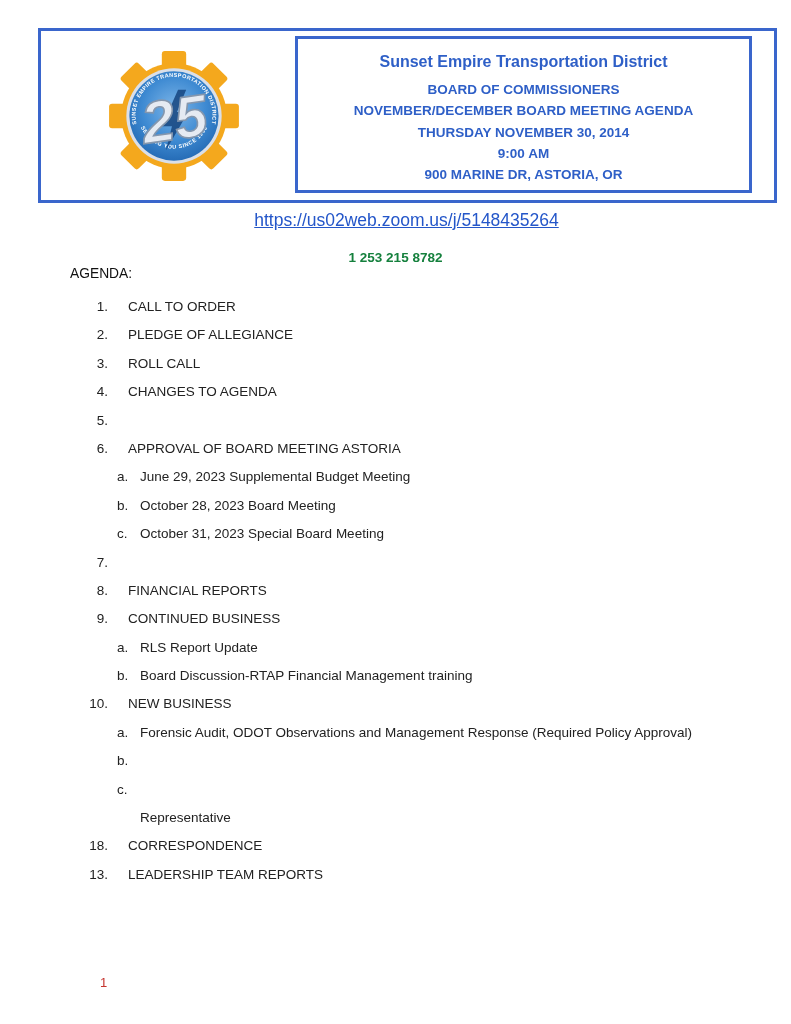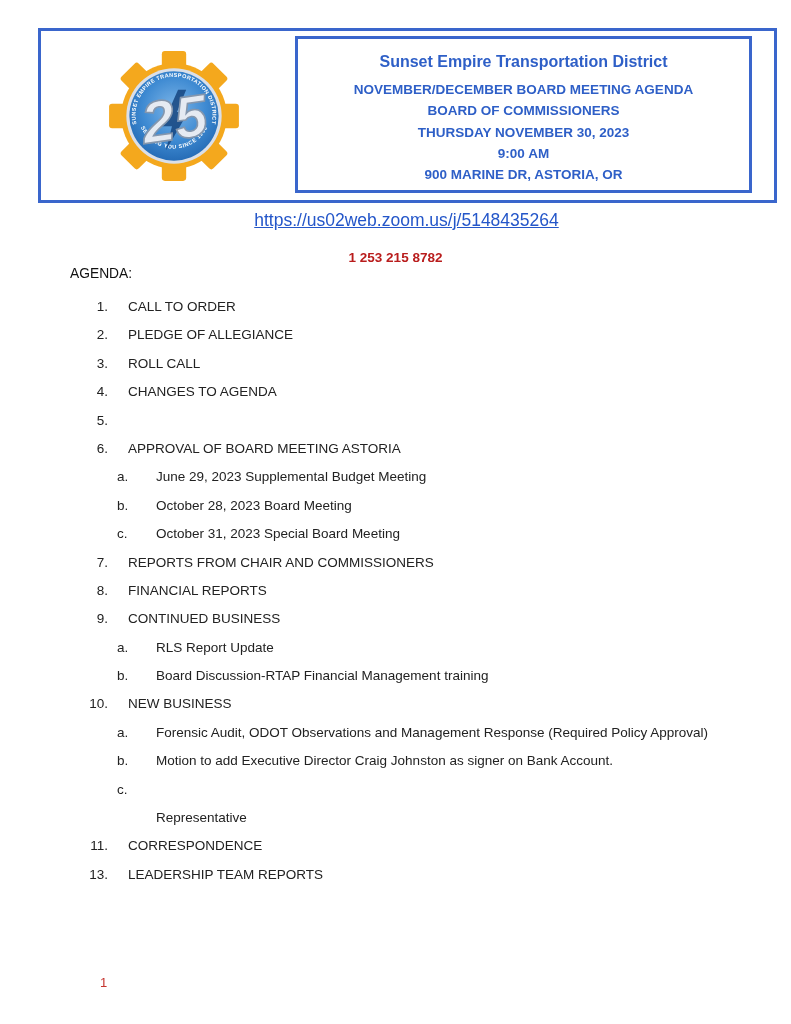--- a/index.html
+++ b/index.html
@@ -53,21 +53,21 @@
     font-size:17.5px;
     color:#2456C9;
     text-decoration:underline;
     cursor:pointer;
     margin-left:22px;
   }
   .phone-row {
     position:absolute; left:0; top:250px;
     width:791px; text-align:center;
     font-size:13.5px; font-weight:bold;
-    color:#b91c1c;
+    color:#15803d;
   }
 
   
   .agenda-heading {
     position:absolute; left:70px; top:266px;
     font-size:13.8px; font-weight:normal; color:#111;
   }
   .agenda-list {
     position:absolute; left:70px; top:299px;
     width:690px;
@@ -87,21 +87,21 @@
   .agenda-row .txt {
     margin-left:20px;
   }
   .agenda-row.sub .letter {
     margin-left:47px;
     width:15px;
     flex:0 0 15px;
     text-align:left;
   }
   .agenda-row.sub .txt {
-    margin-left:24px;
+    margin-left:8px;
   }
 
   
   .page-number {
     position:absolute; left:100px; top:975px;
     color:#C5342E; font-size:13px;
   }
 </style>
 </head>
 <body>
@@ -136,23 +136,23 @@
       </text>
       <text font-size="5.4" fill="#ffffff" letter-spacing="0.6" font-weight="bold">
         <textPath href="#arcBot" startOffset="50%" text-anchor="middle">SERVING YOU SINCE 1993</textPath>
       </text>
       <polygon points="74,44 58,80 68,80 62,104 84,66 73,66 82,44" fill="#16457F" opacity="0.85"></polygon>
       <text x="70" y="93" font-size="58" font-weight="bold" font-style="italic" fill="#E5EAF2" stroke="#8496AD" stroke-width="1.6" text-anchor="middle" transform="rotate(-8 70 70)">25</text>
     </svg>
   </div>
   <div class="header-inner">
     <div class="line-main">Sunset Empire Transportation District</div>
+    <div class="line">BOARD OF COMMISSIONERS</div>
     <div class="line">NOVEMBER/DECEMBER BOARD MEETING AGENDA</div>
-    <div class="line">BOARD OF COMMISSIONERS</div>
-    <div class="line">THURSDAY NOVEMBER 30, 2023</div>
+    <div class="line">THURSDAY NOVEMBER 30, 2014</div>
     <div class="line">9:00 AM</div>
     <div class="line">900 MARINE DR, ASTORIA, OR</div>
   </div>
 </div>
 
 <div class="zoom-link-row">
   <a class="zoom-link">https://us02web.zoom.us/j/5148435264</a>
 </div>
 <div class="phone-row">1 253 215 8782</div>
 
@@ -188,21 +188,20 @@
     <div class="agenda-row sub">
       <span class="letter">b.</span>
       <span class="txt">October 28, 2023 Board Meeting</span>
     </div>
     <div class="agenda-row sub">
       <span class="letter">c.</span>
       <span class="txt">October 31, 2023 Special Board Meeting</span>
     </div>
     <div class="agenda-row main">
       <span class="num">7.</span>
-      <span class="txt">REPORTS FROM CHAIR AND COMMISSIONERS</span>
     </div>
     <div class="agenda-row main">
       <span class="num">8.</span>
       <span class="txt">FINANCIAL REPORTS</span>
     </div>
     <div class="agenda-row main">
       <span class="num">9.</span>
       <span class="txt">CONTINUED BUSINESS</span>
     </div>
     <div class="agenda-row sub">
@@ -216,31 +215,30 @@
     <div class="agenda-row main">
       <span class="num">10.</span>
       <span class="txt">NEW BUSINESS</span>
     </div>
     <div class="agenda-row sub">
       <span class="letter">a.</span>
       <span class="txt">Forensic Audit, ODOT Observations and Management Response (Required Policy Approval)</span>
     </div>
     <div class="agenda-row sub">
       <span class="letter">b.</span>
-      <span class="txt">Motion to add Executive Director Craig Johnston as signer on Bank Account.</span>
     </div>
     <div class="agenda-row sub">
       <span class="letter">c.</span>
     </div>
     <div class="agenda-row sub">
       <span class="letter"></span>
       <span class="txt">Representative</span>
     </div>
     <div class="agenda-row main">
-      <span class="num">11.</span>
+      <span class="num">18.</span>
       <span class="txt">CORRESPONDENCE</span>
     </div>
     <div class="agenda-row main">
       <span class="num">13.</span>
       <span class="txt">LEADERSHIP TEAM REPORTS</span>
     </div>
   </div>
 
 <div class="page-number">1</div>
 

